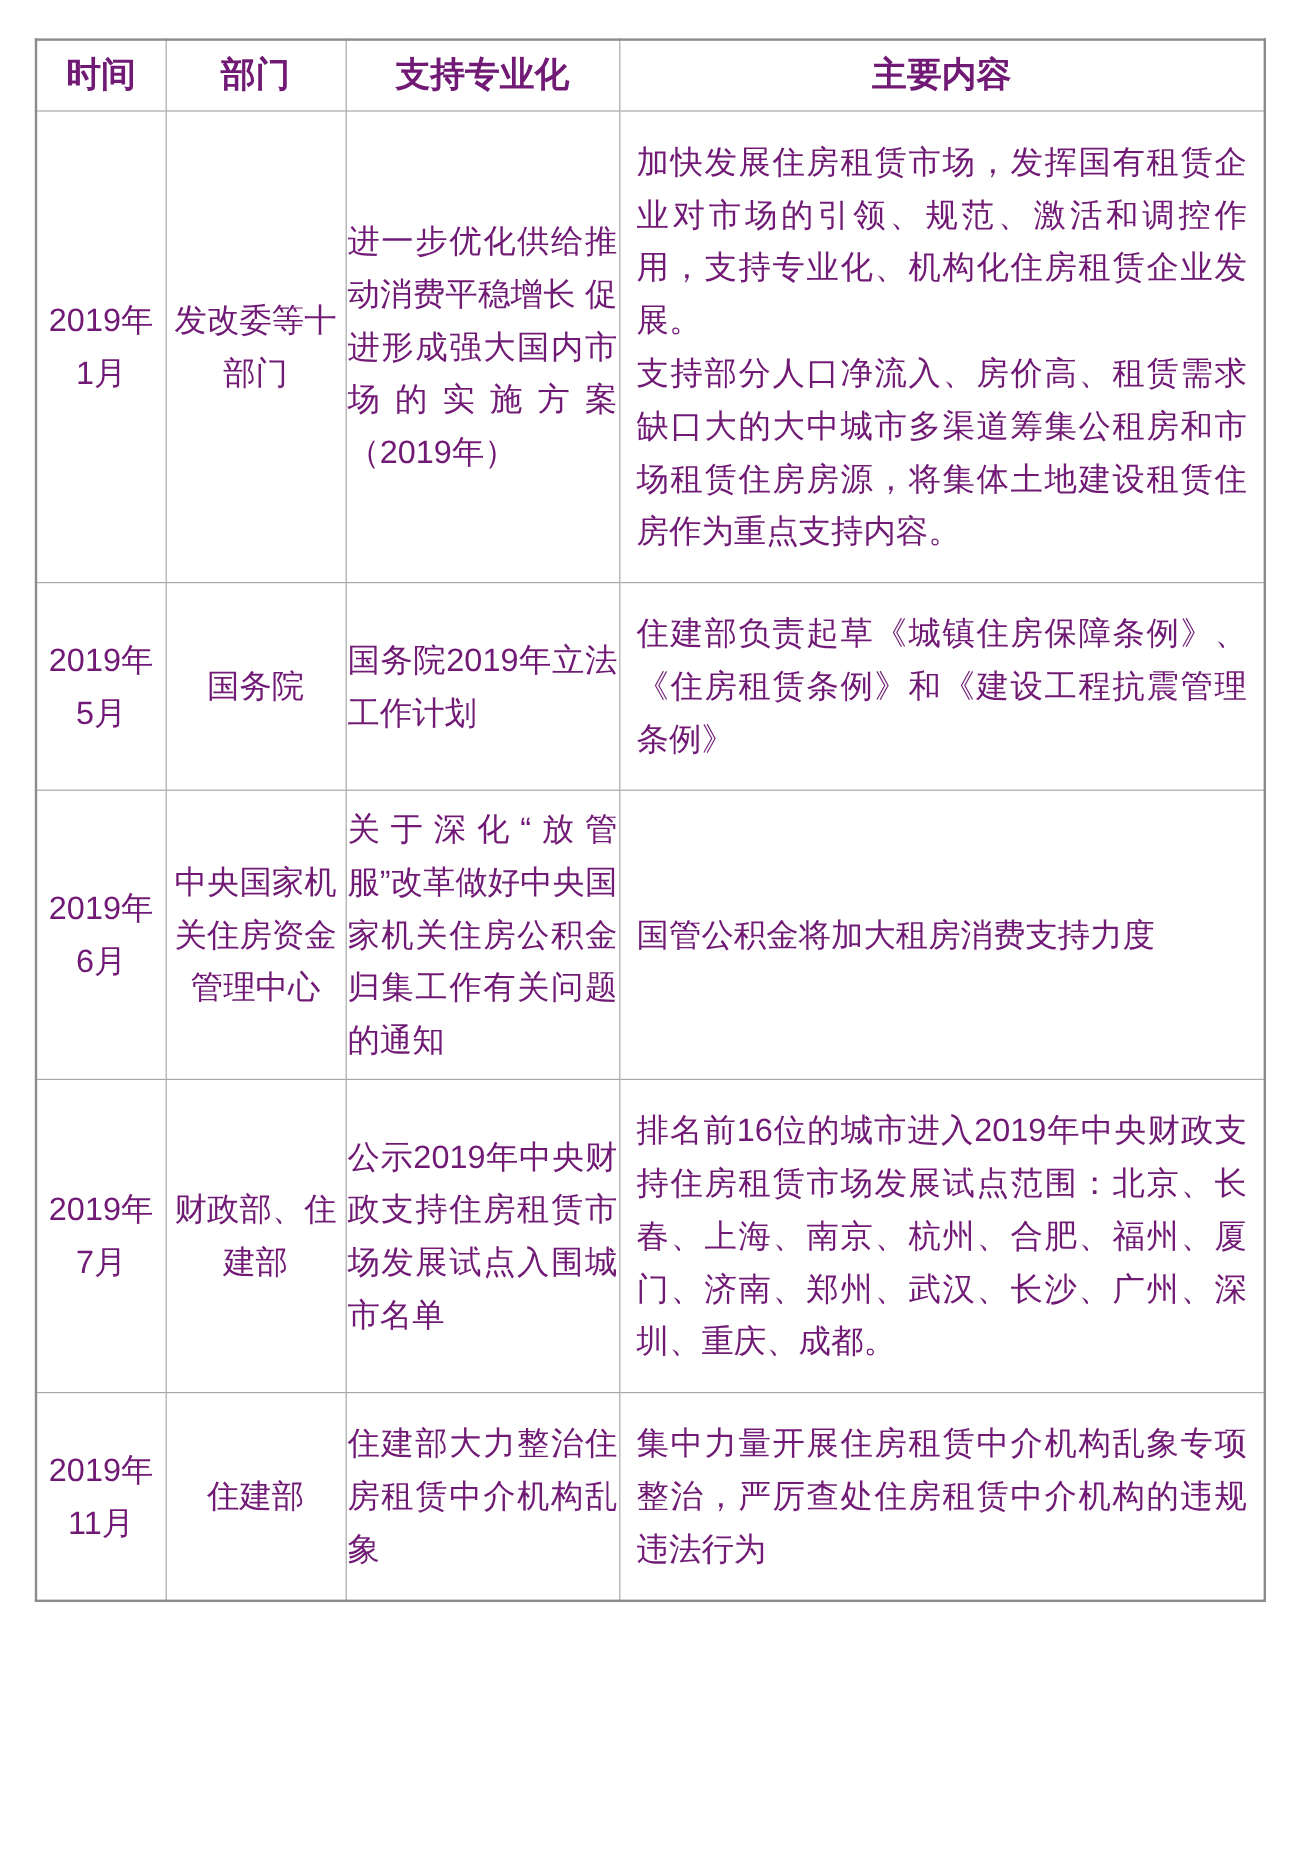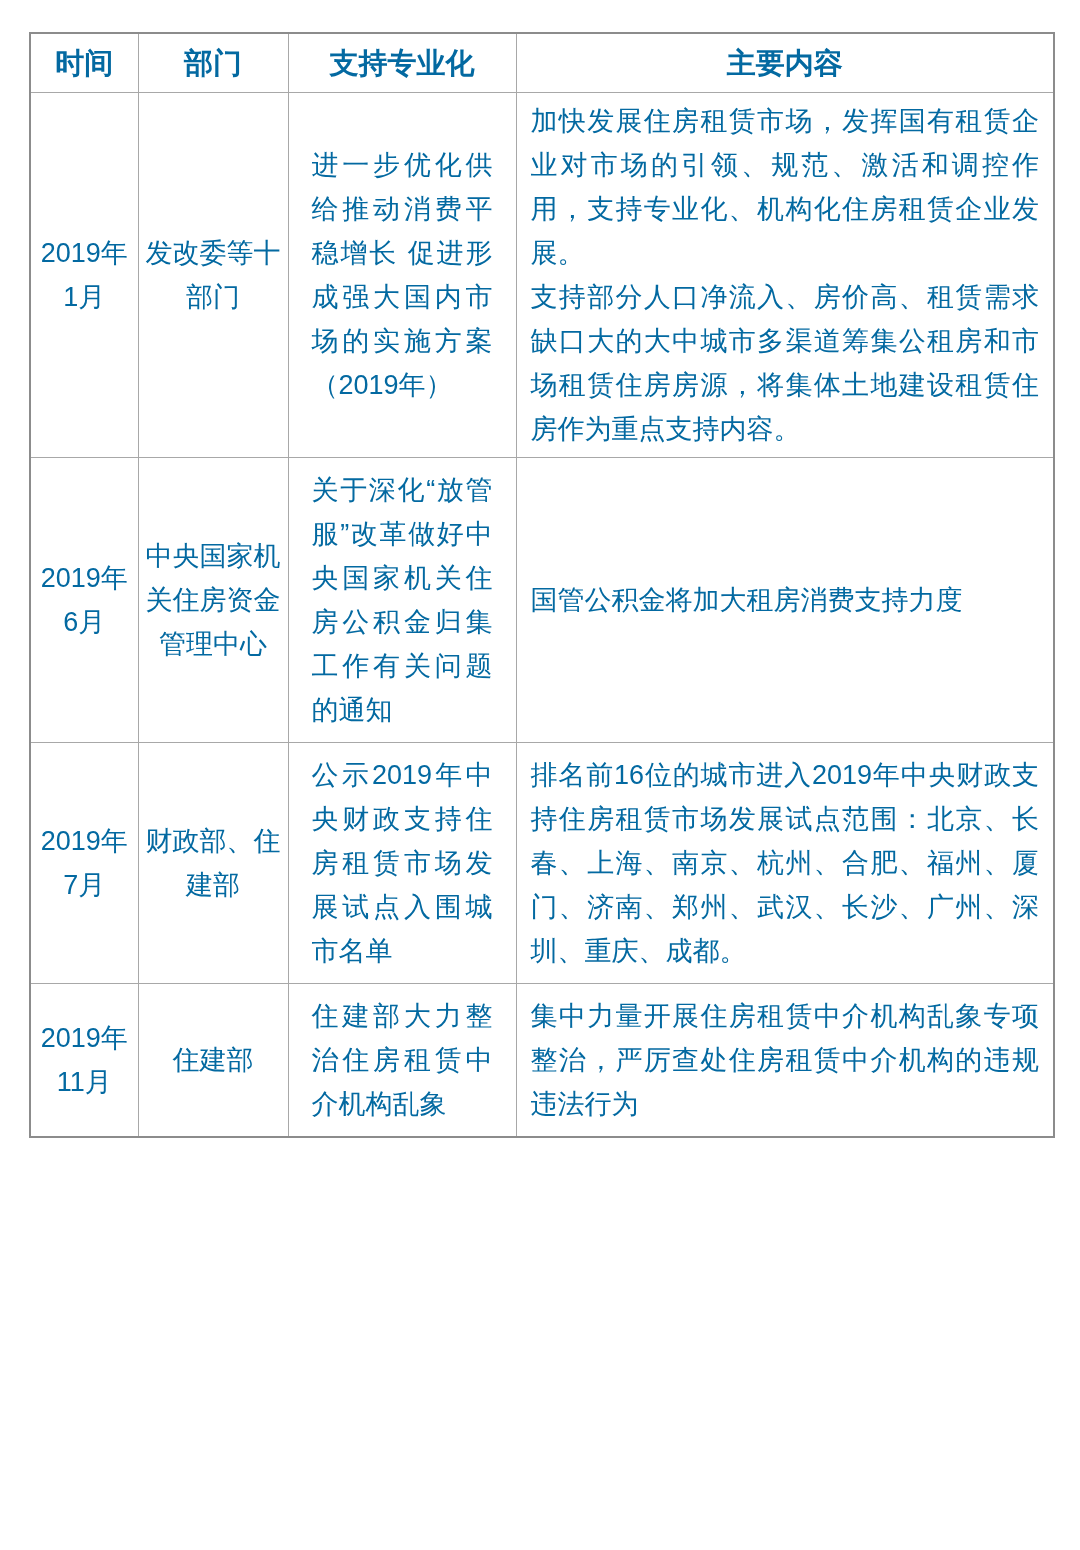--- a/index.html
+++ b/index.html
@@ -24,45 +24,45 @@
     table-layout: fixed;
     width: 1024px;
     border: 2px solid #8c8c8c;
   }
   table.policy-table th,
   table.policy-table td {
     border: 1px solid #a8a8a8;
     vertical-align: middle;
     font-size: 27px;
     line-height: 44px;
-    color: #0369a1;
+    color: #701a75;
     overflow: hidden;
   }
   table.policy-table th {
     font-weight: bold;
     text-align: center;
     font-size: 29px;
     height: 58px;
     padding: 0 4px;
   }
   td.c-time {
     text-align: center;
     padding: 8px 6px;
   }
   td.c-dept {
     text-align: center;
     padding: 8px 4px;
   }
   td.c-doc {
     text-align: justify;
-    padding: 10px 23px;
+    padding: 10px 1px;
   }
   td.c-content {
     text-align: justify;
-    padding: 6px 14px;
+    padding: 20px 14px;
   }
   td p {
     margin: 0;
     text-align: justify;
   }
   td p:empty { display: none; }
 </style>
 </head>
 <body>
 
@@ -85,20 +85,28 @@
     <tbody>
       <tr style="height:326px">
         <td class="c-time">2019年1月</td>
         <td class="c-dept">发改委等十部门</td>
         <td class="c-doc">进一步优化供给推动消费平稳增长 促进形成强大国内市场的实施方案（2019年）</td>
         <td class="c-content">
           <p>加快发展住房租赁市场，发挥国有租赁企业对市场的引领、规范、激活和调控作用，支持专业化、机构化住房租赁企业发展。</p>
           <p>支持部分人口净流入、房价高、租赁需求缺口大的大中城市多渠道筹集公租房和市场租赁住房房源，将集体土地建设租赁住房作为重点支持内容。</p>
         </td>
       </tr>
+      <tr style="height:147px">
+        <td class="c-time">2019年5月</td>
+        <td class="c-dept">国务院</td>
+        <td class="c-doc">国务院2019年立法工作计划</td>
+        <td class="c-content">
+          <p>住建部负责起草《城镇住房保障条例》、《住房租赁条例》和《建设工程抗震管理条例》</p>
+        </td>
+      </tr>
       <tr style="height:238px">
         <td class="c-time">2019年6月</td>
         <td class="c-dept">中央国家机关住房资金管理中心</td>
         <td class="c-doc">关于深化“放管服”改革做好中央国家机关住房公积金归集工作有关问题的通知</td>
         <td class="c-content">
           <p>国管公积金将加大租房消费支持力度</p>
         </td>
       </tr>
       <tr style="height:240px">
         <td class="c-time">2019年7月</td>

